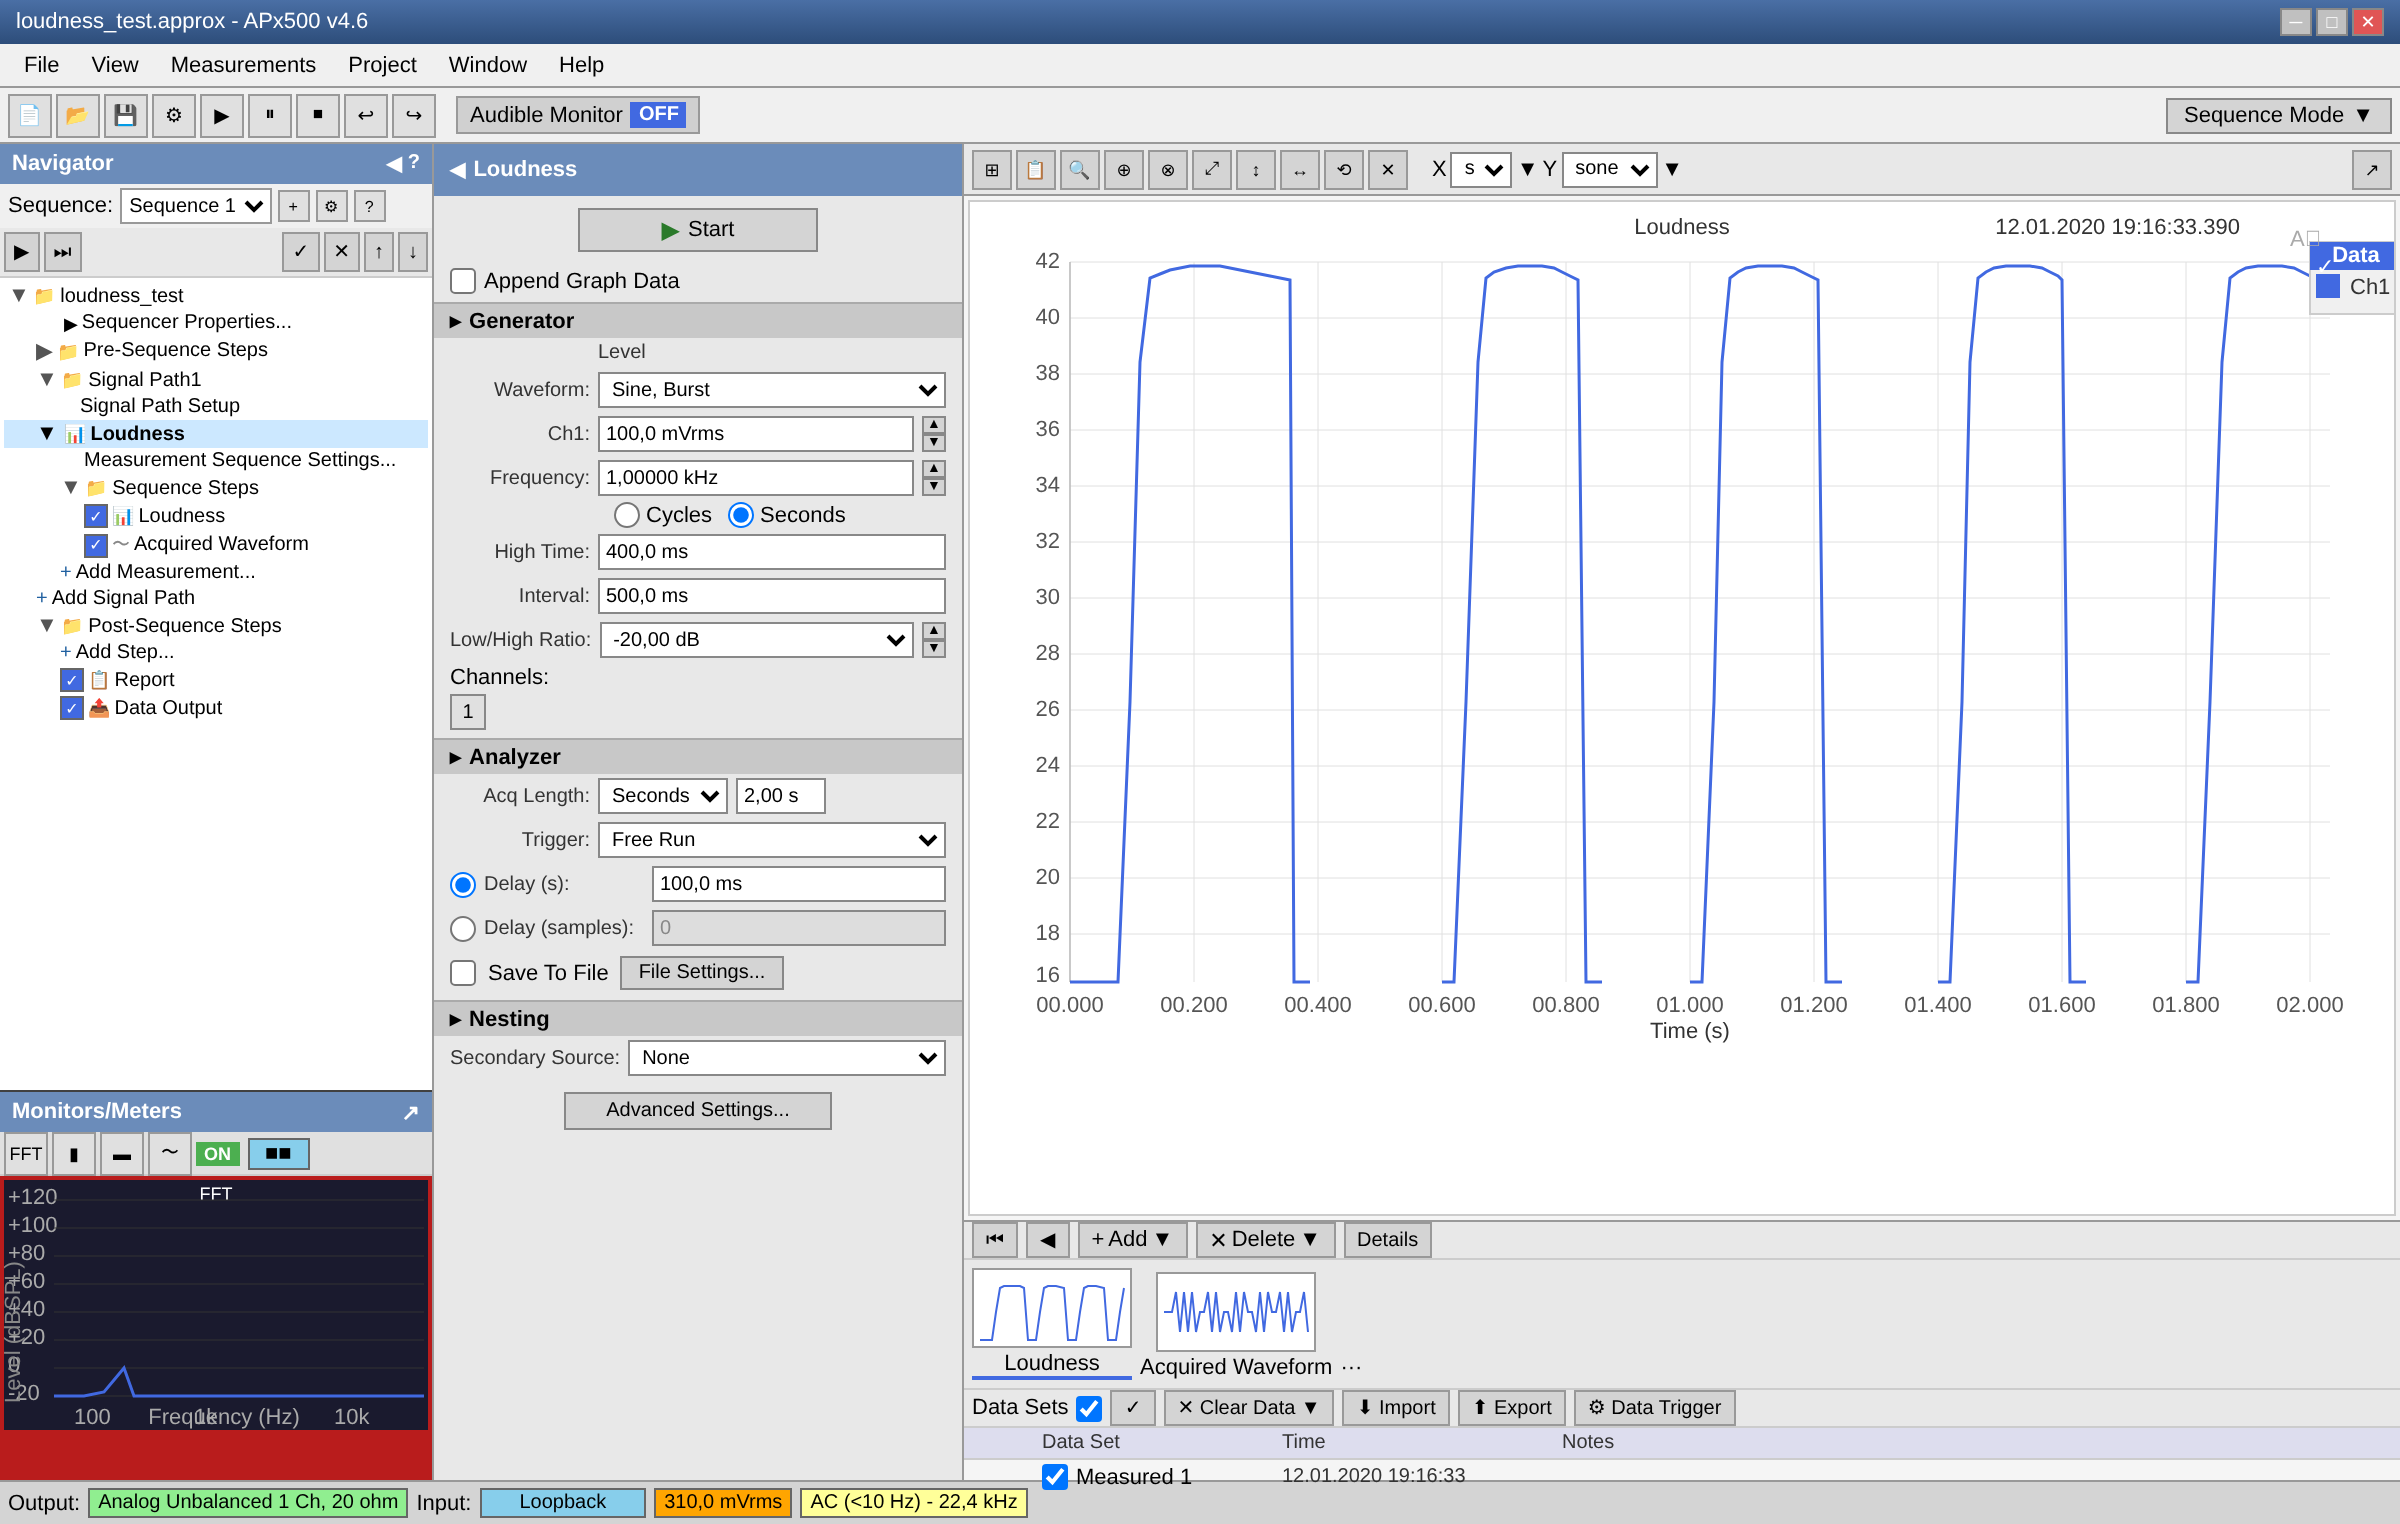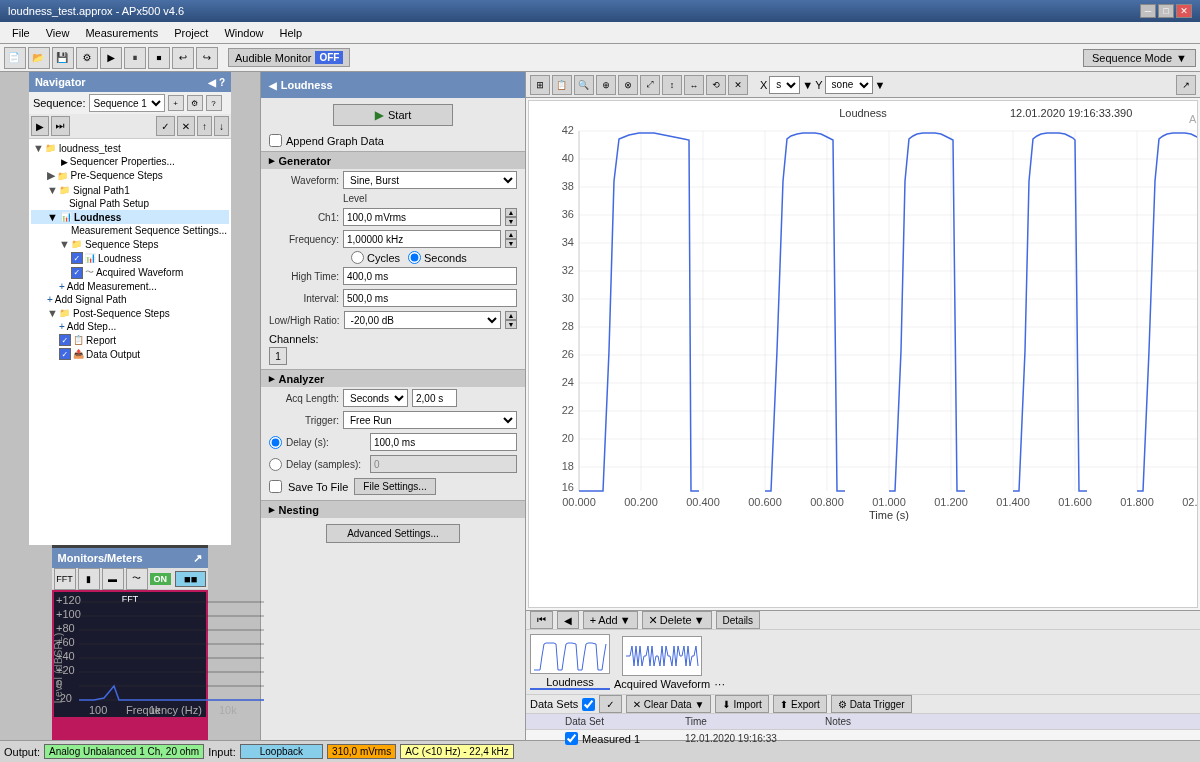--- a/index.html
+++ b/index.html
@@ -29,21 +29,21 @@
     .nav-btn { height: 20px; background: #d4d4d4; border: 1px solid #999; padding: 0 4px; cursor: pointer; font-size: 10px; display: flex; align-items: center; }
     .sequence-row { display: flex; align-items: center; gap: 3px; padding: 2px 4px; }
     .seq-select { height: 18px; font-size: 10px; border: 1px solid #999; background: white; }
     .tree-area { flex: 1; overflow-y: auto; overflow-x: hidden; background: white; padding: 2px; }
     .tree-item { display: flex; align-items: center; gap: 2px; padding: 1px 2px; cursor: pointer; white-space: nowrap; }
     .tree-label { font-size: 10px; }
     .checkbox-icon { width: 12px; height: 12px; border: 1px solid #666; background: white; display: inline-flex; align-items: center; justify-content: center; font-size: 8px; }
     .checked { background: #4169e1; color: white; }
     
     
-    .monitors { background: #be185d; border-top: 3px solid #404040; height: 195px; }
+    .monitors { background: #b91c1c; border-top: 1px solid #404040; height: 195px; }
     .monitors-header { background: #6b8cba; color: white; padding: 2px 6px; font-size: 11px; font-weight: bold; display: flex; align-items: center; justify-content: space-between; height: 20px; }
     .monitors-toolbar { background: #e0e0e0; padding: 2px; display: flex; gap: 2px; align-items: center; border-bottom: 1px solid #ccc; height: 22px; }
     .on-badge { background: #4caf50; color: white; padding: 1px 4px; font-size: 9px; font-weight: bold; }
     
     
     .center-panel { width: 265px; background: #e8e8e8; border-right: 1px solid #999; display: flex; flex-direction: column; overflow-y: auto; }
     .loudness-header { background: #6b8cba; color: white; padding: 2px 8px; font-size: 13px; font-weight: bold; display: flex; align-items: center; gap: 4px; height: 26px; }
     .start-btn { background: #d4d4d4; border: 1px solid #888; padding: 3px 16px; margin: 6px auto; display: flex; align-items: center; gap: 4px; cursor: pointer; font-size: 11px; align-self: center; width: 120px; justify-content: center; }
     .play-icon { color: #2a7a2a; font-size: 12px; }
     .append-row { display: flex; align-items: center; gap: 4px; padding: 2px 8px; }
@@ -90,21 +90,21 @@
     
     
     .status-bar { background: #d4d4d4; height: 22px; display: flex; align-items: center; padding: 0 4px; gap: 4px; border-top: 1px solid #999; font-size: 10px; }
     .status-value { background: #90EE90; padding: 1px 4px; border: 1px solid #666; font-size: 10px; }
     .status-value-blue { background: #87ceeb; padding: 1px 19px; border: 1px solid #666; font-size: 10px; }
     .status-value-orange { background: #ffa500; padding: 1px 4px; border: 1px solid #666; font-size: 10px; }
     .status-value-yellow { background: #ffff99; padding: 1px 4px; border: 1px solid #666; font-size: 10px; }
     
     svg text { font-family: Arial, sans-serif; }
     
-    .nav-full { display: flex; flex-direction: column; width: 261px; border-right: 1px solid #999; align-items: center; }
+    .nav-full { display: flex; flex-direction: column; width: 217px; border-right: 1px solid #999; }
     .nav-upper { flex: 1; background: #f0f0f0; overflow: hidden; display: flex; flex-direction: column; }
   </style>
 </head>
 <body>
 
 <div class="title-bar">
   <span>loudness_test.approx - APx500 v4.6</span>
   <div class="title-bar-controls">
     <div class="title-btn">─</div>
     <div class="title-btn">□</div>
@@ -331,28 +331,28 @@
       <input type="checkbox" style="">
       <span>Append Graph Data</span>
     </div>
 
     <div class="section-header">
       <span>▸</span>
       <span>Generator</span>
     </div>
 
     <div class="form-row">
+      <span style="margin-left:74px;font-size:10px;color:#333;">Level</span>
+    </div>
+
+    <div class="form-row">
       <span class="form-label">Waveform:</span>
       <select class="form-select" style="flex:1;">
         <option>Sine, Burst</option>
       </select>
-    </div>
-
-    <div class="form-row">
-      <span style="margin-left:74px;font-size:10px;color:#333;">Level</span>
     </div>
 
     <div class="form-row">
       <span class="form-label">Ch1:</span>
       <input class="form-input" value="100,0 mVrms" style="flex: 1 1 0%;">
       <div class="spinner">
         <div class="spin-btn">▲</div>
         <div class="spin-btn">▼</div>
       </div>
     </div>
@@ -440,20 +440,26 @@
       <input type="checkbox" style="">
       <span>Save To File</span>
       <button class="file-settings-btn">File Settings...</button>
     </div>
 
     <div class="section-header">
       <span>▸</span>
       <span>Nesting</span>
     </div>
 
+    <div class="form-row">
+      <span class="form-label">Secondary Source:</span>
+      <select class="form-select" style="flex:1;">
+        <option>None</option>
+      </select>
+    </div>
 
     <button class="advanced-btn">Advanced Settings...</button>
   </div>
 
   <div class="right-panel">
 
     <div class="graph-toolbar">
       <div class="graph-btn">⊞</div>
       <div class="graph-btn">📋</div>
       <div class="graph-btn">🔍</div>

